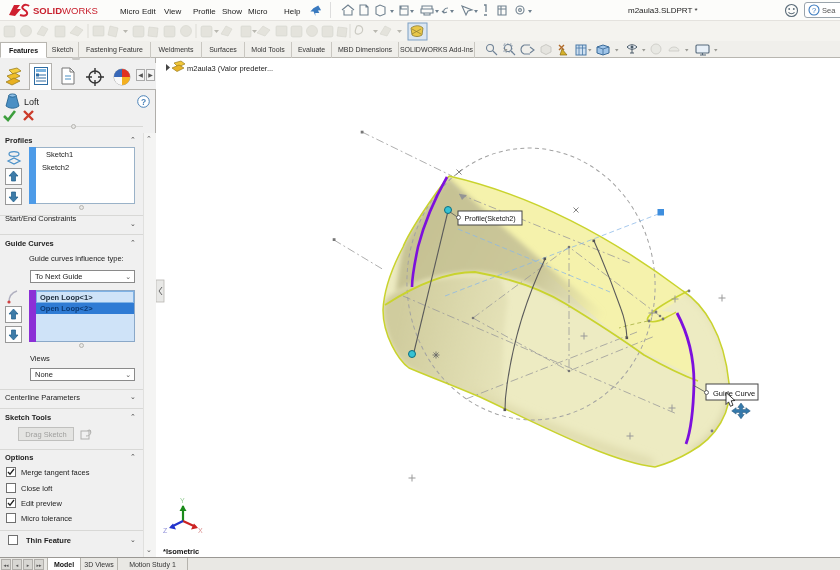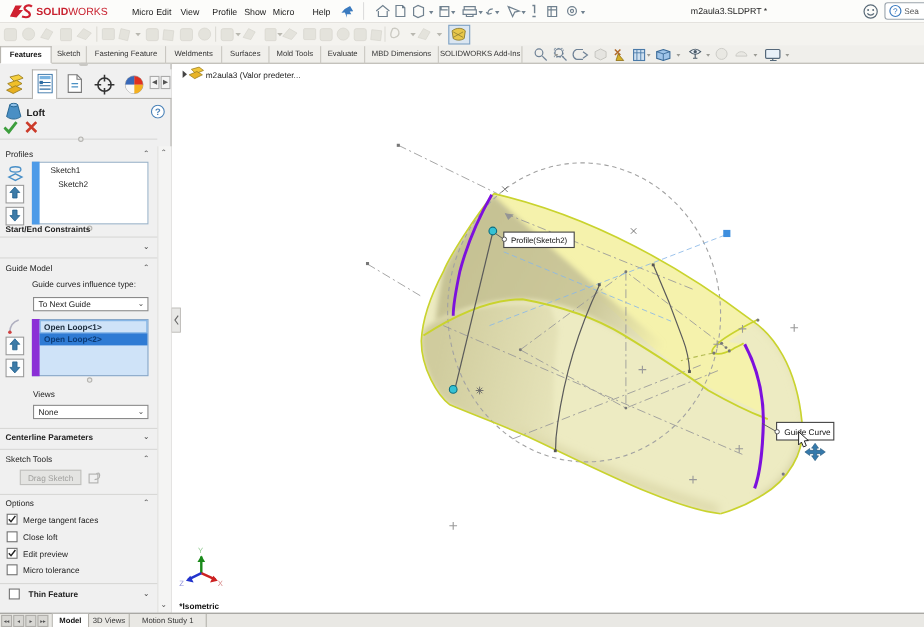--- a/index.html
+++ b/index.html
@@ -10,21 +10,21 @@
 #menubar { left:0; top:0; width:840px; height:21px; background:#fcfcfa; border-bottom:1px solid #e4e2de; }
 .menu { font-size:8px; color:#222; top:7px; }
 
 #ribbon { left:0; top:21px; width:840px; height:20px; background:#f4f3ef; }
 
 #tabrow { left:0; top:41px; width:840px; height:17px; background:#f0efeb; border-bottom:1px solid #b8b6b0; }
 .tab { position:absolute; top:1px; height:16px; font-size:7px; color:#333; text-align:center; line-height:16px; border-right:1px solid #c9c7c1; }
 .tabactive { background:#fff; border:1px solid #b8b6b0; border-bottom:1px solid #fff; font-weight:bold; color:#111; }
 
 #panel { left:0; top:58px; width:156px; height:499px; background:#f0f0f0; border-right:1px solid #b0aeaa; }
-.sechdr { position:absolute; left:5px; font-size:7.5px; font-weight:normal; color:#222; }
+.sechdr { position:absolute; left:5px; font-size:7.5px; font-weight:bold; color:#222; }
 .arr { position:absolute; font-size:7px; color:#444; }
 .lbl { position:absolute; font-size:7.5px; color:#222; }
 .combo { position:absolute; left:30px; width:105px; height:13px; background:#fff; border:1px solid #8a8a8a; font-size:7.5px; color:#222; line-height:12px; padding-left:4px; }
 .combo .dn { position:absolute; right:3px; top:0px; color:#555; font-size:7px; }
 .updn { position:absolute; left:5px; width:17px; height:17px; background:#fdfdfd; border:1px solid #999; text-align:center; }
 .cb { position:absolute; left:6px; width:10px; height:10px; background:#fff; border:1px solid #707070; }
 .cb svg { position:absolute; left:0; top:0; }
 .cbt { position:absolute; left:21px; font-size:7.5px; color:#222; }
 .hr { position:absolute; left:0; width:143px; border-top:1px solid #d8d8d6; }
 
@@ -226,21 +226,21 @@
       <path d="M10 18 A8 8 0 0 1 2 10 L10 10 Z" fill="#f8f8f8"></path>
     </svg>
     <span class="abs" style="left:136px;top:6px;width:9px;height:12px;border:1px solid #aaa;background:#f4f4f4;font-size:6px;color:#555;text-align:center;line-height:11px">◀</span>
     <span class="abs" style="left:146px;top:6px;width:9px;height:12px;border:1px solid #aaa;background:#f4f4f4;font-size:6px;color:#555;text-align:center;line-height:11px">▶</span>
   </div>
 
   <svg class="abs" style="left:5px;top:35px" width="15" height="17" viewBox="0 0 15 17">
     <path d="M4 2 h7 l3 11 c-4 3 -9 3 -13 0 Z" fill="#4a8fc4" stroke="#1d5d8a" stroke-width="0.8"></path>
     <ellipse cx="7.5" cy="2.5" rx="3.5" ry="1.6" fill="#8fc0e8" stroke="#1d5d8a" stroke-width="0.8"></ellipse>
   </svg>
-  <span class="abs" style="left:24px;top:39px;font-size:9px;font-weight:bold;color:#222">Loft</span>
+  <span class="abs" style="left:24px;top:39px;font-size:9px;font-weight:normal;color:#222">Loft</span>
   <svg class="abs" style="left:137px;top:37px" width="13" height="13" viewBox="0 0 13 13">
     <circle cx="6.5" cy="6.5" r="5.8" fill="#fff" stroke="#4a82b8" stroke-width="1"></circle>
     <text x="6.5" y="9.5" font-size="8.5" font-weight="bold" fill="#4a82b8" text-anchor="middle">?</text>
   </svg>
 
   <svg class="abs" style="left:3px;top:51px" width="34" height="14" viewBox="0 0 34 14">
     <path d="M1 7 L5 11 L12 2" stroke="#3d9e3d" stroke-width="2.6" fill="none"></path>
     <path d="M21 2 L30 11 M30 2 L21 11" stroke="#cc3b2a" stroke-width="2.4" fill="none"></path>
   </svg>
   <span class="hr" style="top:68px"></span>
@@ -258,29 +258,29 @@
   </svg>
   <span class="updn" style="top:110px"><svg width="13" height="13" viewBox="0 0 13 13">
           <path d="M6.5 1 L11 6 H8.5 V11 H4.5 V6 H2 Z" fill="#3d7ba8" stroke="#1d5d8a" stroke-width="0.7"></path>
         </svg></span>
   <span class="updn" style="top:130px"><svg width="13" height="13" viewBox="0 0 13 13">
           <path d="M6.5 12 L11 7 H8.5 V2 H4.5 V7 H2 Z" fill="#3d7ba8" stroke="#1d5d8a" stroke-width="0.7"></path>
         </svg></span>
   <span class="abs" style="left:29px;top:89px;width:106px;height:57px;background:#fff;border:1px solid #9ab2c8"></span>
   <span class="abs" style="left:29px;top:89px;width:7px;height:57px;background:#4d9be8"></span>
   <span class="lbl" style="left:46px;top:92px">Sketch1</span>
-  <span class="lbl" style="left:53px;top:105px">Sketch2</span>
+  <span class="lbl" style="left:42px;top:105px">Sketch2</span>
   <span class="abs" style="left:79px;top:147px;width:5px;height:5px;border:1px solid #b5b4b0;border-radius:50%;background:#e8e8e6"></span>
   <span class="hr" style="top:157px"></span>
 
-  <span class="sechdr" style="top:146px;font-weight:bold">Start/End Constraints</span>
+  <span class="sechdr" style="top:156px;font-weight:normal">Start/End Constraints</span>
   <span class="arr" style="left:130px;top:162px">⌄</span>
   <span class="hr" style="top:176px"></span>
 
-  <span class="sechdr" style="top:181px">Guide Model</span>
+  <span class="sechdr" style="top:181px">Guide Curves</span>
   <span class="arr" style="left:130px;top:181px">⌃</span>
   <span class="lbl" style="left:29px;top:196px">Guide curves influence type:</span>
   <span class="combo" style="top:212px">To Next Guide<span class="dn">⌄</span></span>
   <svg class="abs" style="left:5px;top:231px" width="15" height="15" viewBox="0 0 15 15">
     <path d="M12 2 C6 4 4 9 4 13" fill="none" stroke="#b0b0c0" stroke-width="1.4"></path>
     <circle cx="4" cy="13" r="1.6" fill="#d04040"></circle>
   </svg>
   <span class="updn" style="top:248px"><svg width="13" height="13" viewBox="0 0 13 13">
           <path d="M6.5 1 L11 6 H8.5 V11 H4.5 V6 H2 Z" fill="#3d7ba8" stroke="#1d5d8a" stroke-width="0.7"></path>
         </svg></span>
@@ -291,21 +291,21 @@
   <span class="abs" style="left:29px;top:232px;width:7px;height:52px;background:#8b2fd6"></span>
   <span class="abs" style="left:36px;top:233px;width:98px;height:12px;border:1px solid #7fb2e5"></span>
   <span class="lbl" style="left:40px;top:235px;font-weight:bold;color:#1a2a3a">Open Loop&lt;1&gt;</span>
   <span class="abs" style="left:36px;top:245px;width:98px;height:11px;background:#2f7bd4"></span>
   <span class="abs lbl" style="left:40px;top:246px;color:#0b3a75;font-weight:bold">Open Loop&lt;2&gt;</span>
   <span class="abs" style="left:79px;top:285px;width:5px;height:5px;border:1px solid #b5b4b0;border-radius:50%;background:#e8e8e6"></span>
   <span class="lbl" style="left:30px;top:296px">Views</span>
   <span class="combo" style="top:310px">None<span class="dn">⌄</span></span>
   <span class="hr" style="top:331px"></span>
 
-  <span class="sechdr" style="top:335px;font-weight:bold">Centerline Parameters</span>
+  <span class="sechdr" style="top:335px;font-weight:normal">Centerline Parameters</span>
   <span class="arr" style="left:130px;top:335px">⌄</span>
   <span class="hr" style="top:350px"></span>
 
   <span class="sechdr" style="top:355px">Sketch Tools</span>
   <span class="arr" style="left:130px;top:355px">⌃</span>
   <span class="abs" style="left:18px;top:369px;width:56px;height:14px;background:#e4e4e2;border:1px solid #c0c0be;font-size:7.5px;color:#a0a09e;text-align:center;line-height:13px">Drag Sketch</span>
   <svg class="abs" style="left:80px;top:370px" width="14" height="13" viewBox="0 0 14 13">
     <rect x="1" y="3" width="8" height="8" fill="none" stroke="#b0b0ae" stroke-width="1"></rect>
     <path d="M6 8 C10 8 12 5 10 2 M10 2 l-2.5 0.5 M10 2 l0.5 2.5" stroke="#b0b0ae" stroke-width="1" fill="none"></path>
   </svg>

